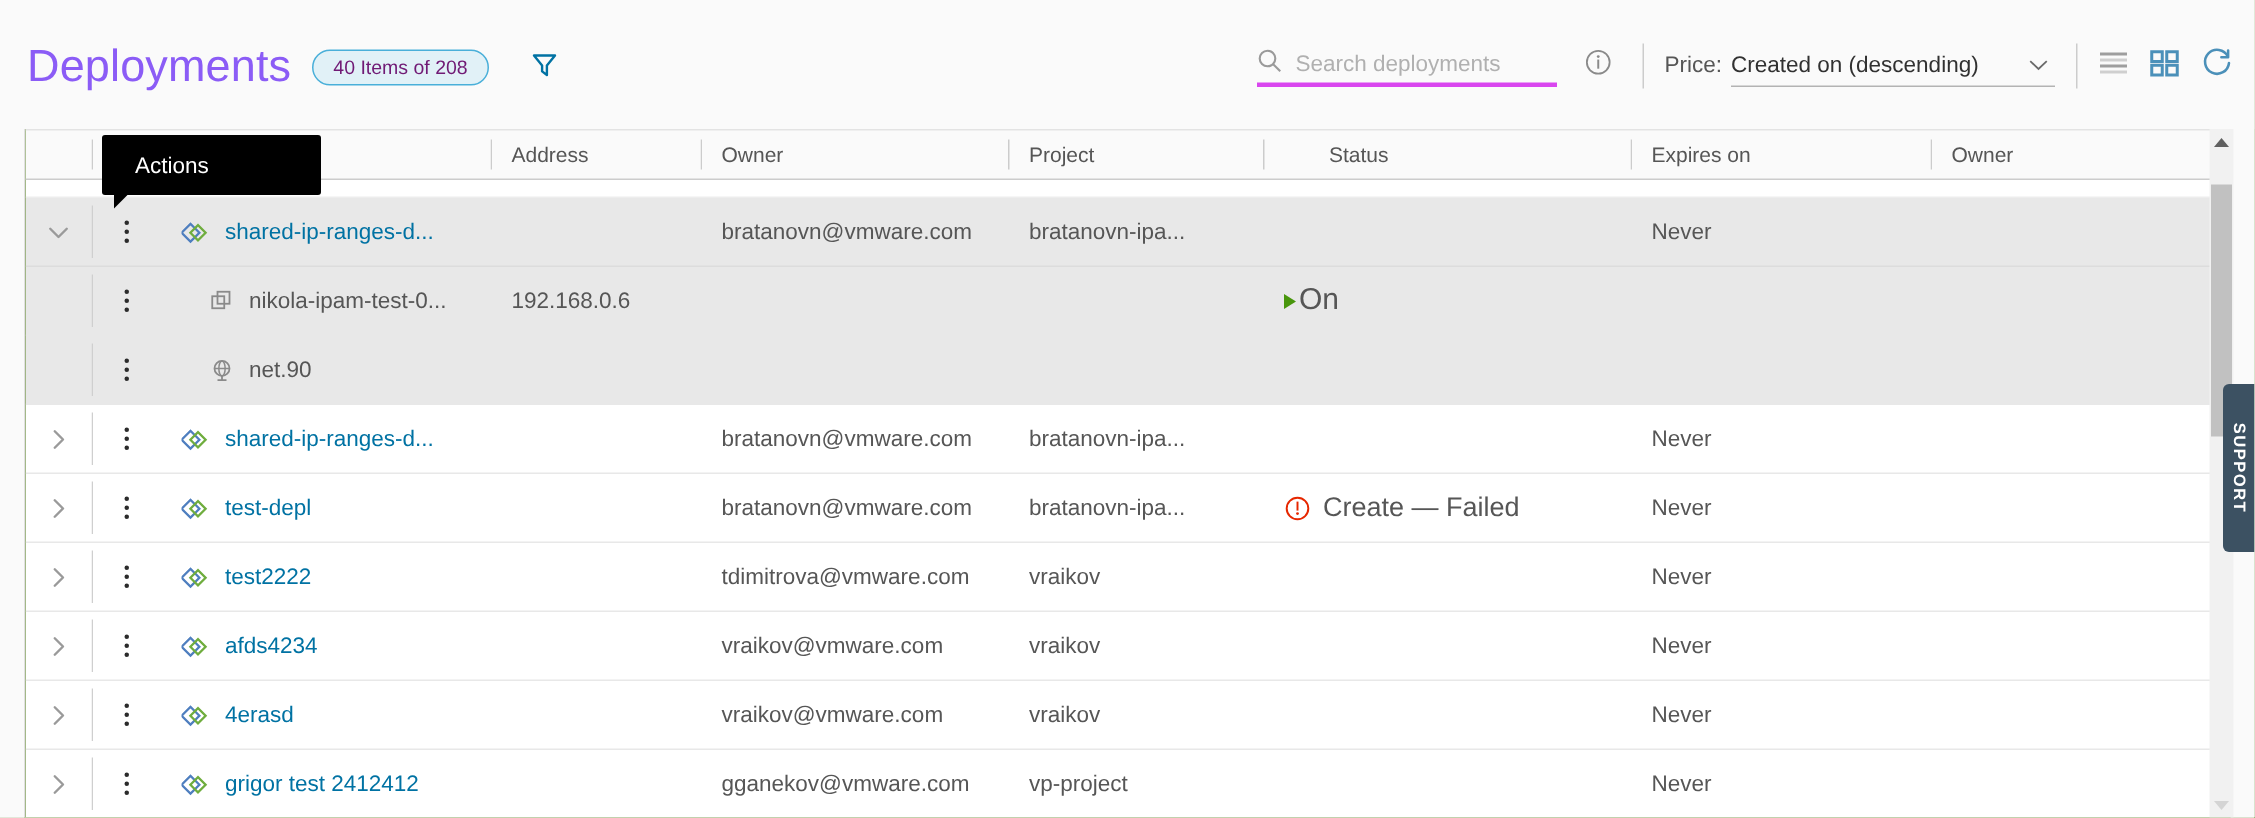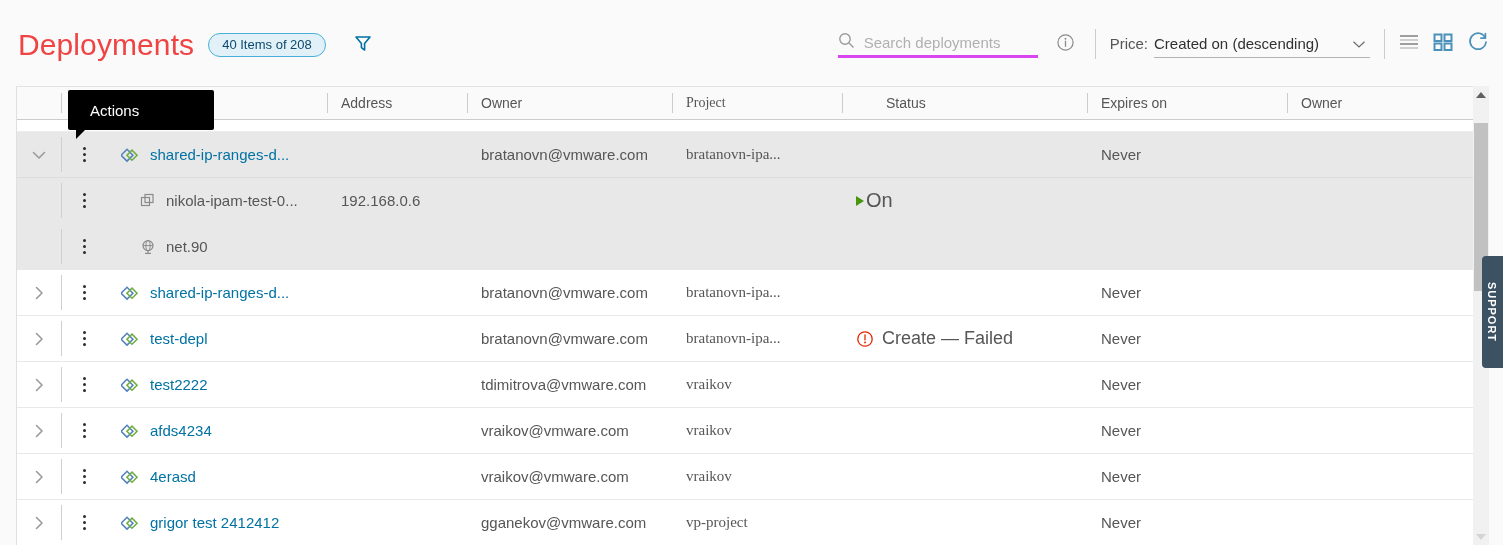--- a/index.html
+++ b/index.html
@@ -15,28 +15,28 @@
   
   .page-header {
     position: absolute; left: 0; top: 0; width: 1503px; height: 86px;
     background: #fafafa;
   }
   .title-group {
     position: absolute; left: 18px; top: 26px;
     display: flex; align-items: center; gap: 14px;
   }
   .page-title {
-    font-size: 30px; font-weight: 400; color: #ef4444;
+    font-size: 30px; font-weight: 400; color: #8b5cf6;
     letter-spacing: 0.1px; line-height: 38px;
   }
   .count-badge {
     display: inline-flex; align-items: center; justify-content: center;
     height: 24px; padding: 0 13px;
     border: 1px solid #49afd9; border-radius: 12px;
-    background: #e1f1f7; color: #0c4a6e;
+    background: #e1f1f7; color: #701a75;
     font-size: 13px; line-height: 22px; white-space: nowrap;
   }
   .filter-icon { margin-left: 12px; cursor: pointer; display: block; }
 
   .header-right {
     position: absolute; right: 0; top: 24px;
     display: flex; align-items: center; height: 40px;
   }
   .search-wrap {
     position: relative; display: flex; align-items: center;
@@ -87,21 +87,21 @@
   }
   .th.bordered::before {
     content: ""; position: absolute; left: 0; top: 6px; bottom: 6px;
     width: 1px; background: #cccccc;
   }
   .c-expand { width: 44px; }
   .c-actions { width: 46px; }
   .c-name    { width: 220px; }
   .c-addr    { width: 140px; }
   .c-owner   { width: 205px; }
-  .c-project { width: 170px; font-family: Liberation Serif, serif; }
+  .c-project { width: 170px; }
   .c-status  { width: 245px; padding-left: 44px; }
   .c-expires { width: 200px; }
   .c-price   { width: 185px; }
 
   .tbody { position: relative; height: 425px; overflow: hidden; }
   .spacer-row { height: 12px; background: #ffffff; border-bottom: 1px solid #ededed; }
 
   .row {
     display: flex; align-items: stretch; height: 46px;
     border-bottom: 1px solid #e8e8e8; background: #ffffff;

